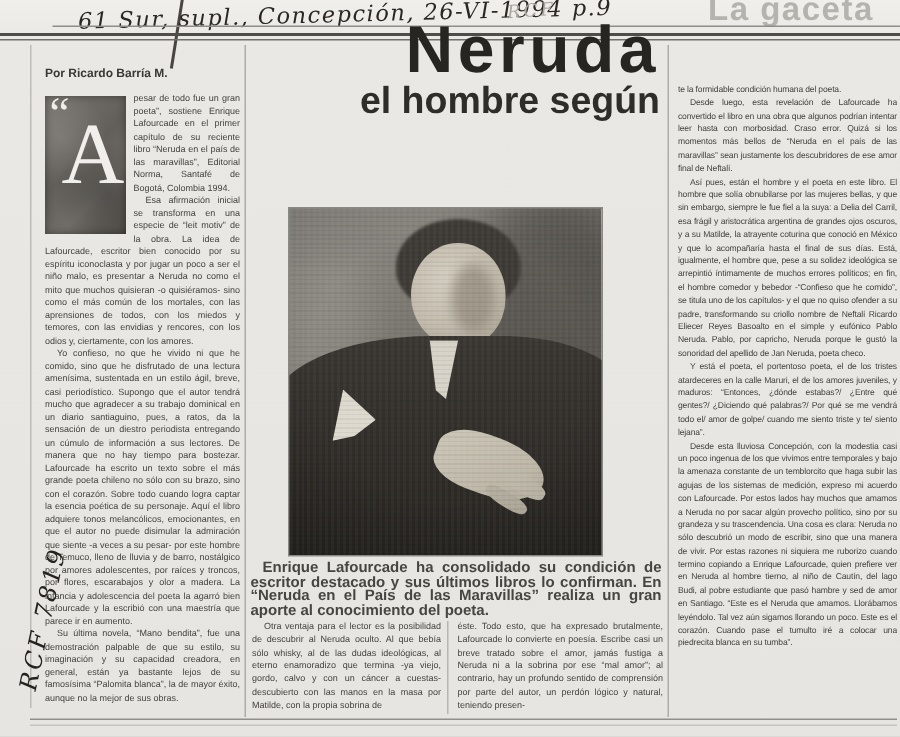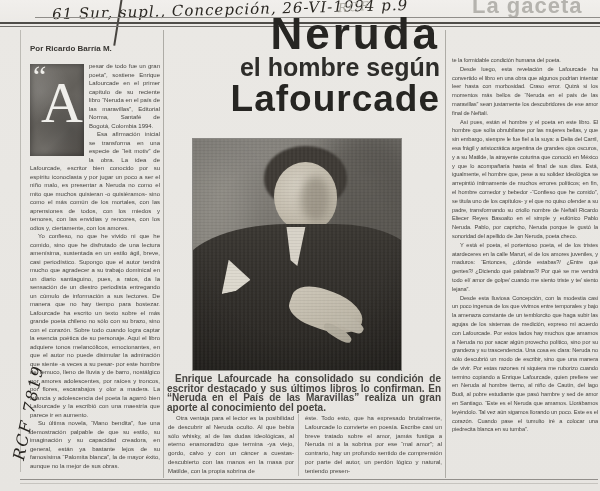--- a/index.html
+++ b/index.html
@@ -146,21 +146,20 @@
     </div>
     <p class="noindent">pesar de todo fue un gran poeta”, sostiene Enrique Lafourcade en el primer capítulo de su reciente libro “Neruda en el país de las maravillas”, Editorial Norma, Santafé de Bogotá, Colombia 1994.</p>
     <p>Esa afirmación inicial se transforma en una especie de “leit motiv” de la obra. La idea de Lafourcade, escritor bien conocido por su espíritu iconoclasta y por jugar un poco a ser el niño malo, es presentar a Neruda no como el mito que muchos quisieran -o quisiéramos- sino como el más común de los mortales, con las aprensiones de todos, con los miedos y temores, con las envidias y rencores, con los odios y, ciertamente, con los amores.</p>
     <p>Yo confieso, no que he vivido ni que he comido, sino que he disfrutado de una lectura amenísima, sustentada en un estilo ágil, breve, casi periodístico. Supongo que el autor tendrá mucho que agradecer a su trabajo dominical en un diario santiaguino, pues, a ratos, da la sensación de un diestro periodista entregando un cúmulo de información a sus lectores. De manera que no hay tiempo para bostezar. Lafourcade ha escrito un texto sobre el más grande poeta chileno no sólo con su brazo, sino con el corazón. Sobre todo cuando logra captar la esencia poética de su personaje. Aquí el libro adquiere tonos melancólicos, emocionantes, en que el autor no puede disimular la admiración que siente -a veces a su pesar- por este hombre de Temuco, lleno de lluvia y de barro, nostálgico por amores adolescentes, por raíces y troncos, por flores, escarabajos y olor a madera. La infancia y adolescencia del poeta la agarró bien Lafourcade y la escribió con una maestría que parece ir en aumento.</p>
     <p>Su última novela, “Mano bendita”, fue una demostración palpable de que su estilo, su imaginación y su capacidad creadora, en general, están ya bastante lejos de su famosísima “Palomita blanca”, la de mayor éxito, aunque no la mejor de sus obras.</p>
   </div>
 
   <div class="headline">
     <div class="hl1">Neruda</div>
     <div class="hl2">el hombre según</div>
-    <div class="hl3">Lafourcade</div>
   </div>
 
   <div class="photo">
     <div class="ph-blotch1"></div>
     <div class="ph-blotch2"></div>
     <div class="ph-hair"></div>
     <div class="ph-face"></div>
     <div class="ph-shadow"></div>
     <div class="ph-jacket"></div>
     <div class="ph-shirt"></div>

